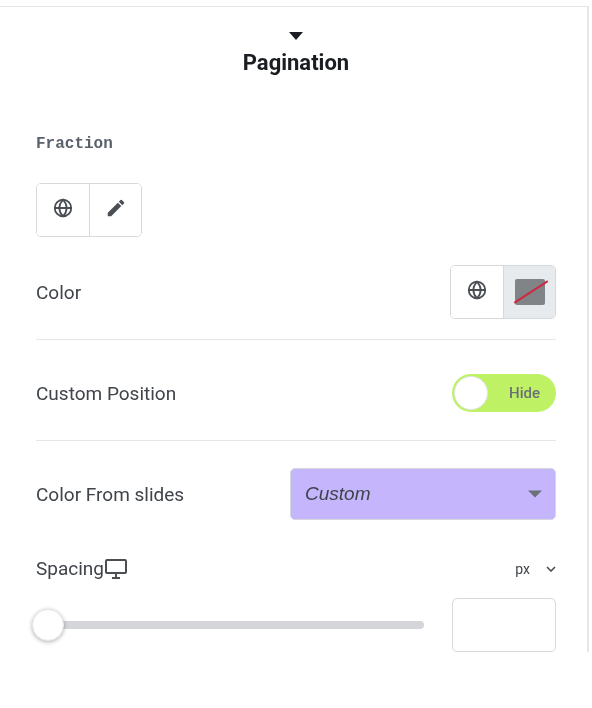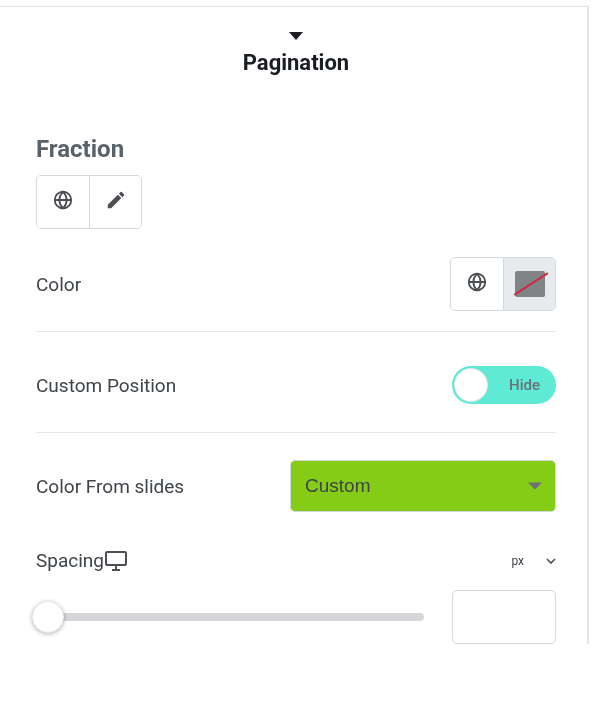--- a/index.html
+++ b/index.html
@@ -45,24 +45,25 @@
     border-left: 7px solid transparent;
     border-right: 7px solid transparent;
     border-top: 8px solid #1a1d21;
   }
   .section-title {
     font-size: 22px;
     font-weight: 700;
     color: #1a1d21;
   }
   .sub-title {
-    font-size: 24px;
+    font-size: 16px;
     font-weight: 700;
     color: #59616a;
-    margin-bottom: 12px;
+    margin-bottom: 30px;
+    font-family: Liberation Mono, monospace;
   }
   .row {
     display: flex;
     align-items: center;
     justify-content: space-between;
     min-height: 54px;
     margin-bottom: 28px;
   }
   .row.last { margin-bottom: 20px; }
   .label {
@@ -111,21 +112,21 @@
   .divider {
     height: 1px;
     background: #e6e6e6;
     margin: 8px 0 26px 0;
   }
   .toggle {
     position: relative;
     width: 104px;
     height: 38px;
     border-radius: 19px;
-    background: #5eead4;
+    background: #bef264;
     display: flex;
     align-items: center;
     cursor: pointer;
   }
   .toggle .knob {
     position: absolute;
     left: 2px;
     top: 2px;
     width: 34px;
     height: 34px;
@@ -143,27 +144,28 @@
   .select-wrap {
     position: relative;
     width: 266px;
     height: 52px;
   }
   .select-input {
     width: 100%;
     height: 100%;
     border: 1px solid #d5d8dc;
     border-radius: 5px;
-    background: #84cc16;
+    background: #c4b5fd;
     padding: 0 40px 0 14px;
     font-size: 19px;
     color: #3f444a;
     appearance: none;
     -webkit-appearance: none;
     cursor: pointer;
+    font-style: italic;
   }
   .select-caret {
     position: absolute;
     right: 14px;
     top: 50%;
     transform: translateY(-50%);
     width: 0;
     height: 0;
     border-left: 7px solid transparent;
     border-right: 7px solid transparent;
@@ -178,22 +180,22 @@
     margin-bottom: 18px;
   }
   .spacing-left {
     display: flex;
     align-items: center;
   }
   .monitor-icon svg { width: 24px; height: 22px; display: block; }
   .unit-select {
     display: flex;
     align-items: center;
-    gap: 22px;
-    font-size: 12px;
+    gap: 16px;
+    font-size: 14px;
     color: #3f444a;
     cursor: pointer;
   }
   .unit-caret {
     display: inline-block;
     width: 10px;
     height: 6px;
   }
   .unit-caret svg { display: block; }
   .slider-row {

